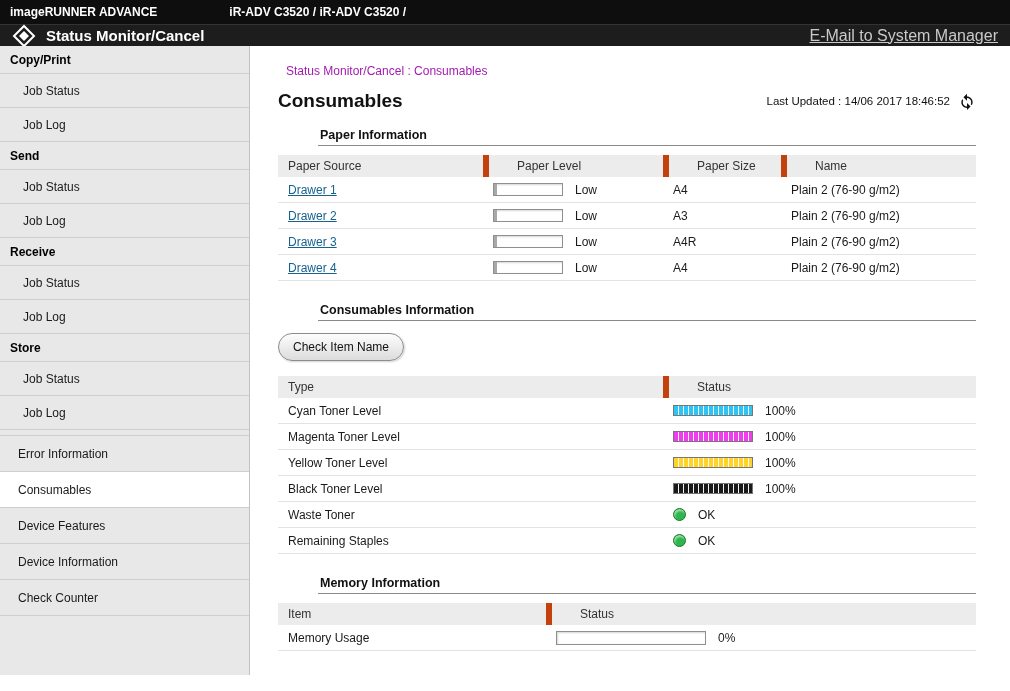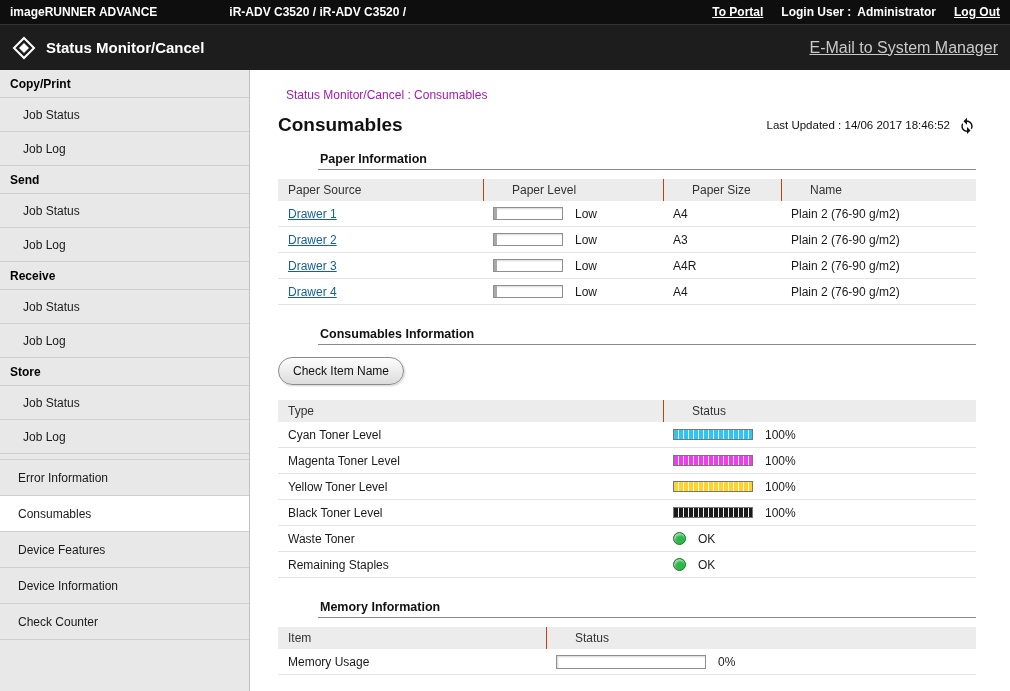--- a/index.html
+++ b/index.html
@@ -7,21 +7,21 @@
   body { font-family:"Liberation Sans", sans-serif; background:#fff; color:#1a1a1a; }
 
   
   .topbar { height:24px; background:#0e0e0e; color:#fff; display:flex; align-items:center;
             font-size:12px; font-weight:bold; padding:0 10px; }
   .topbar .device { margin-left:72px; }
   .topbar .right { margin-left:auto; display:flex; align-items:center; gap:18px; }
   .toplink { color:#fff; text-decoration:underline; cursor:pointer; }
   .login-wrap { display:flex; gap:6px; }
 
-  .appbar { height:46px; background:#1d1d1d; border-top:1px solid #333; color:#fff;
+  .appbar { height:22px; background:#1d1d1d; border-top:1px solid #333; color:#fff;
             display:flex; align-items:center; padding:0 12px; }
   .appbar .logo { display:flex; align-items:center; margin-right:10px; }
   .appbar .app-title { font-size:15px; font-weight:bold; }
   .appbar .email { margin-left:auto; font-size:16px; font-weight:normal; color:#c9c9c9;
                    text-decoration:underline; cursor:pointer; }
 
   
   .wrap { display:flex; height:629px; }
 
   
@@ -40,21 +40,21 @@
   .page-title { font-size:19px; font-weight:bold; color:#111; }
   .updated { display:flex; align-items:center; gap:8px; font-size:11.5px; color:#111; }
   .refresh { cursor:pointer; display:flex; }
 
   .section-title { font-size:12.5px; font-weight:bold; color:#111;
                    border-bottom:1px solid #8a8a8a; padding:0 0 3px 2px;margin-left:40px; }
 
   .tbl { width:100%; font-size:12px; margin-top:9px; }
   .thead { display:flex; background:#ececec; height:22px; align-items:stretch; color:#333; }
   .thead .c { display:flex; align-items:center; }
-  .thead .c + .c { border-left:1px solid #c2410c;padding-left:28px; }
+  .thead .c + .c { border-left:6px solid #c2410c;padding-left:28px; }
   .trow { display:flex; align-items:center; height:26px; border-bottom:1px solid #e3e3e3; }
   .c { padding-left:10px; }
   .col-src  { width:205px; }
   .col-lvl  { width:180px; }
   .col-size { width:118px; }
   .col-name { flex:1; }
   .col-type { width:385px; }
   .col-status { flex:1; }
   .col-item { width:268px; }
 
@@ -83,28 +83,20 @@
   .mem-fill { position:absolute; left:0; top:0; bottom:0; background:#a8a8a8; width:0; }
 
   .sec-gap { margin-top:22px; }
 </style>
 </head>
 <body>
 
 <div class="topbar">
   <span>imageRUNNER ADVANCE</span>
   <span class="device">iR-ADV C3520 / iR-ADV C3520 /</span>
-  <span class="right">
-    <span class="toplink">To Portal</span>
-    <span class="login-wrap">
-      <span>Login User :</span>
-      <span>Administrator</span>
-    </span>
-    <span class="toplink">Log Out</span>
-  </span>
 </div>
 
 <div class="appbar">
   <span class="logo">
     <svg width="24" height="24" viewBox="0 0 24 24">
       <path d="M12 2 L22 12 L12 22 L2 12 Z" fill="none" stroke="#ffffff" stroke-width="2"></path>
       <path d="M12 7 L17 12 L12 17 L7 12 Z" fill="#ffffff"></path>
     </svg>
   </span>
   <span class="app-title">Status Monitor/Cancel</span>

